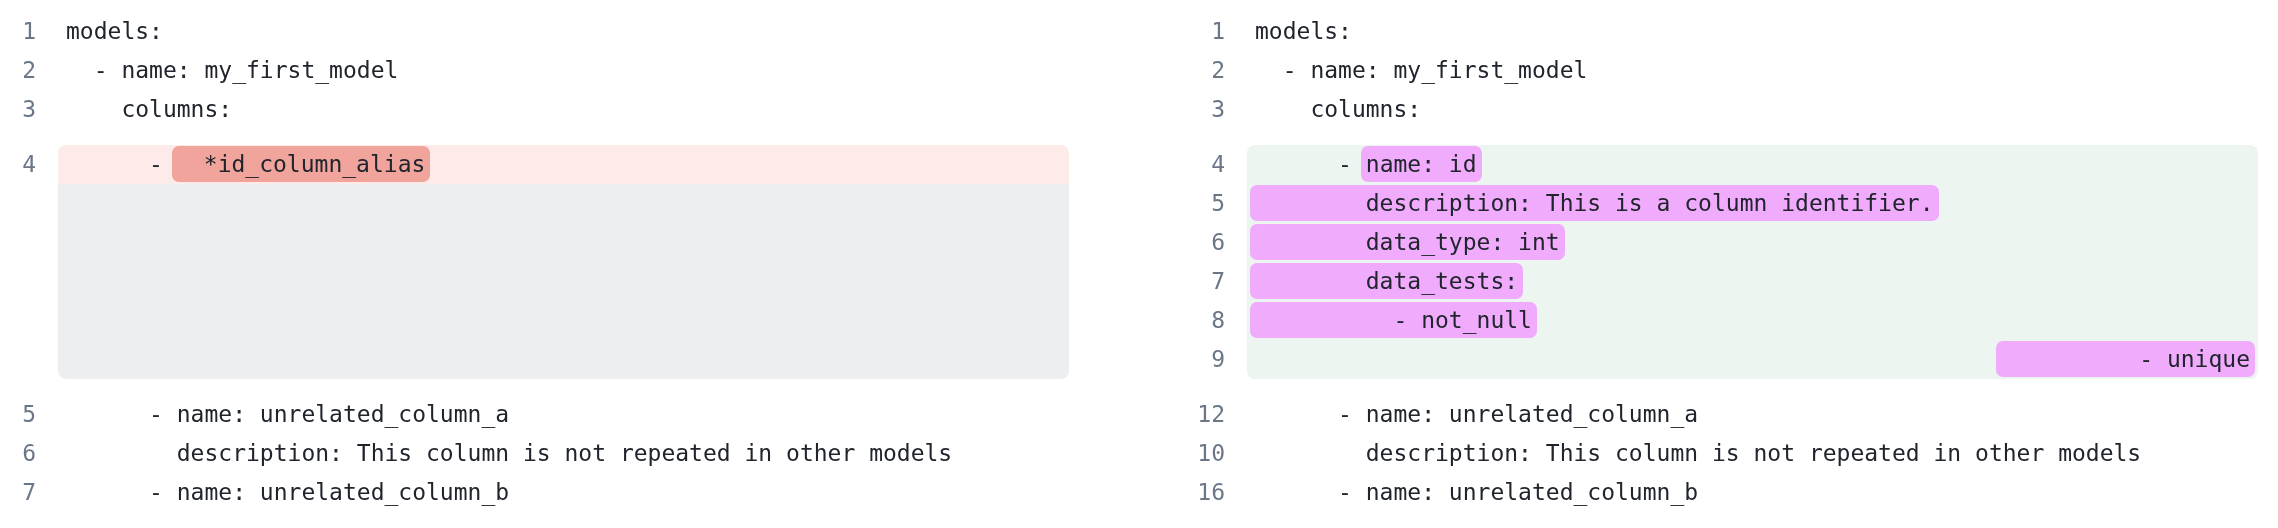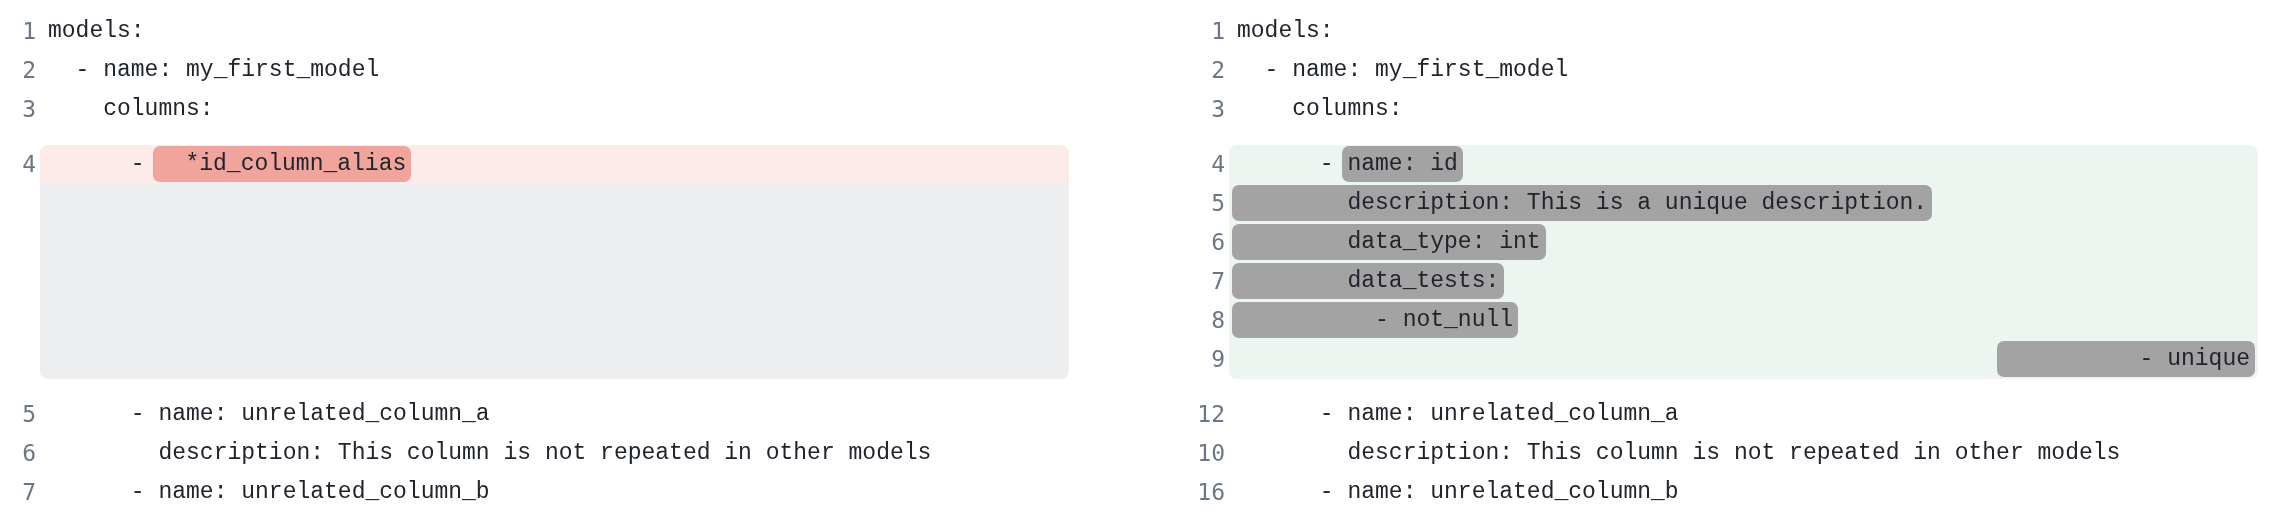--- a/index.html
+++ b/index.html
@@ -35,44 +35,43 @@
   }
   .ln {
     flex: 0 0 28px;
     width: 28px;
     text-align: right;
     color: #6b7687;
     user-select: none;
   }
   .code {
     flex: 1 1 auto;
-    margin-left: 4px;
+    margin-left: 22px;
     padding: 0 8px;
     min-width: 0;
     overflow: hidden;
-    font-family: Liberation Mono, monospace;
   }
 
   .diff-block { margin: 16px 0; }
 
   .line-removed { background: #fcebe9; }
   .line-added   { background: #ecf5ef; }
   .spacer-row   { height: 195px; }
   .spacer-bg    { background: #eceef0; }
 
   .rt { border-radius: 8px 8px 0 0; }
   .rb { border-radius: 0 0 8px 8px; text-align: right; }
 
   .tok {
     padding: 5px 5px;
     margin: 0 -5px;
     border-radius: 7px;
   }
   .tok-removed { background: #f0a49c; padding-left: 32px; }
-  .tok-added   { background: #a3a3a3; }
+  .tok-added   { background: #f0abfc; }
 </style>
 </head>
 <body>
 
 <div class="diff-container">
 
   <section class="panel panel-left">
 
     <div class="row">
       <span class="ln">1</span>
@@ -128,21 +127,21 @@
       <span class="code">    columns:</span>
     </div>
 
     <div class="diff-block">
       <div class="row">
         <span class="ln">4</span>
         <span class="code line-added rt"><span>      - </span><span class="tok tok-added">name: id</span></span>
       </div>
       <div class="row">
         <span class="ln">5</span>
-        <span class="code line-added"><span></span><span class="tok tok-added">        description: This is a unique description.</span></span>
+        <span class="code line-added"><span></span><span class="tok tok-added">        description: This is a column identifier.</span></span>
       </div>
       <div class="row">
         <span class="ln">6</span>
         <span class="code line-added"><span></span><span class="tok tok-added">        data_type: int</span></span>
       </div>
       <div class="row">
         <span class="ln">7</span>
         <span class="code line-added"><span></span><span class="tok tok-added">        data_tests:</span></span>
       </div>
       <div class="row">

